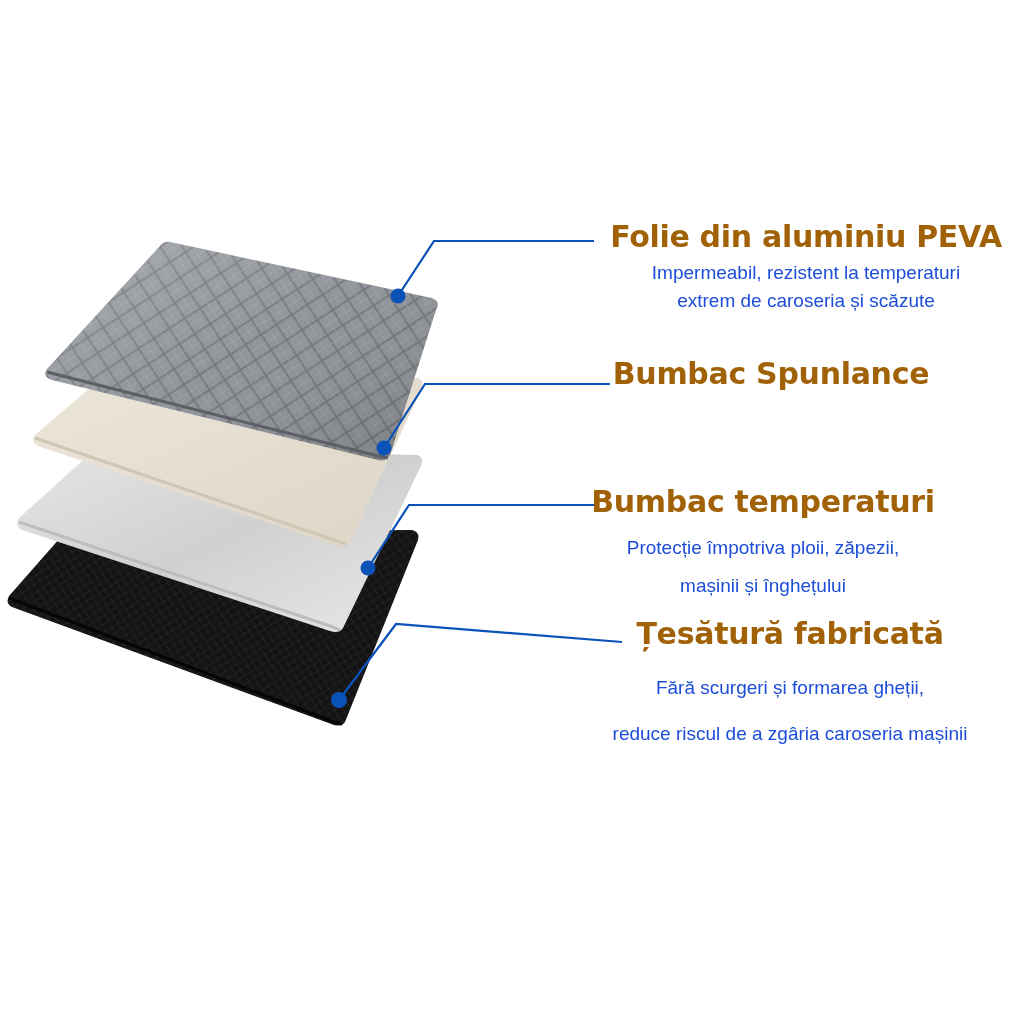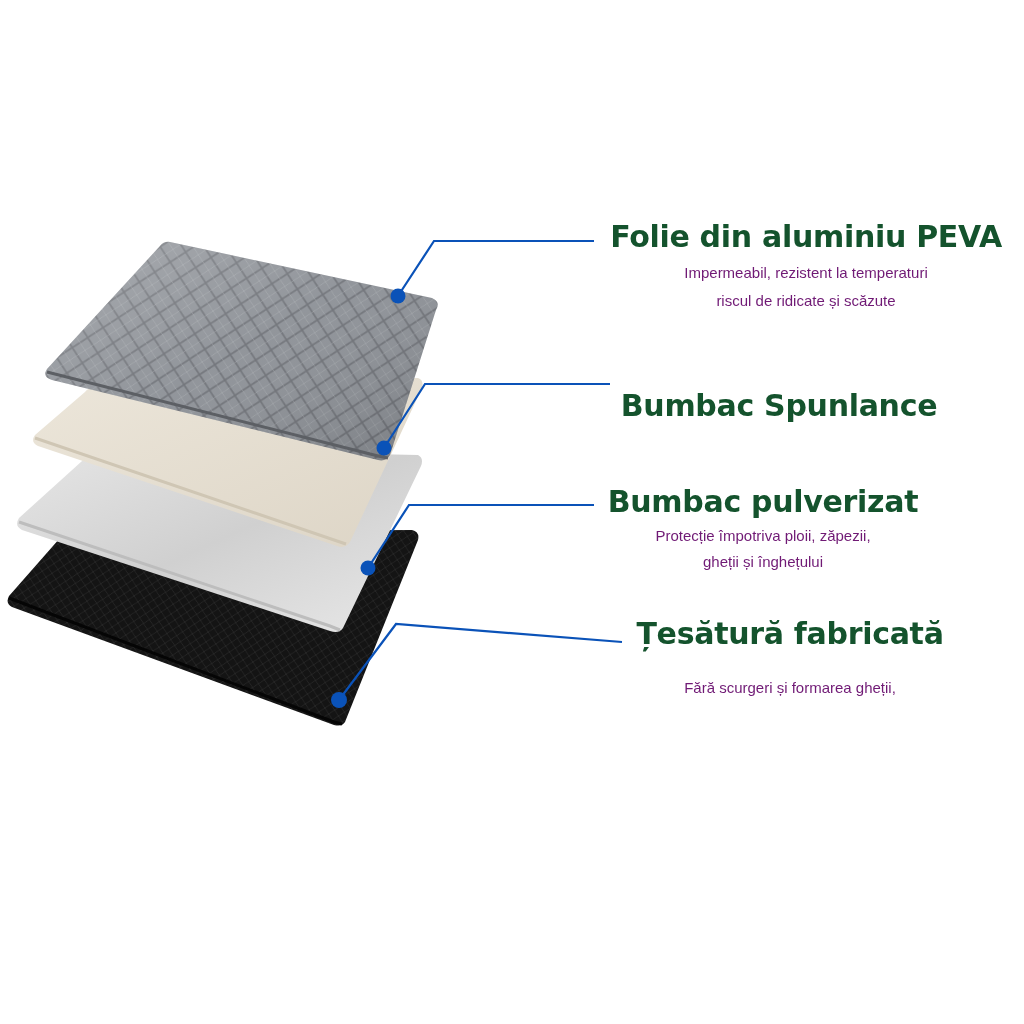--- a/index.html
+++ b/index.html
@@ -28,36 +28,36 @@
       position: absolute;
       text-align: center;
       color: #000;
     }
     .label-title {
       font-family: "DejaVu Sans", sans-serif;
       font-weight: bold;
       font-size: 30px;
       letter-spacing: -0.3px;
       line-height: 43px;
-      color: #14532d;
+      color: #a16207;
       white-space: nowrap;
     }
     .label-desc {
       font-family: "Liberation Sans", sans-serif;
-      font-size: 15px;
+      font-size: 19px;
       line-height: 26px;
-      color: #701a75;
+      color: #1d4ed8;
       white-space: nowrap;
     }
     #lbl-1 { left: 604px; top: 215px; width: 404px; }
     #lbl-1 .label-desc { margin-top: 2px; }
-    #lbl-2 { left: 606px; top: 384px; width: 330px; margin-left: 8px; }
+    #lbl-2 { left: 606px; top: 352px; width: 330px; }
     #lbl-2 .label-desc { margin-top: 2px; }
     #lbl-3 { left: 590px; top: 480px; width: 346px; }
-    #lbl-3 .label-desc { margin-top: 0px; }
+    #lbl-3 .label-desc { margin-top: 12px; }
     #lbl-4 { left: 590px; top: 612px; width: 400px; }
     #lbl-4 .label-desc { margin-top: 20px; }
   </style>
 </head>
 <body>
 
 <div class="stage">
 
   <svg class="layers" viewBox="0 0 1024 1024">
     <defs>
@@ -121,31 +121,32 @@
     </g>
     <g>
       <polyline points="339,700 396,624 622,642" fill="none" stroke="#0a52b8" stroke-width="2.2"></polyline>
       <circle cx="339" cy="700" r="8" fill="#0a52b8"></circle>
     </g>
   </svg>
 
   <div class="label-block" id="lbl-1">
     <div class="label-title">Folie din aluminiu PEVA</div>
     <div class="label-desc">Impermeabil, rezistent la temperaturi</div>
-    <div class="label-desc">riscul de ridicate și scăzute</div>
+    <div class="label-desc">extrem de caroseria și scăzute</div>
   </div>
 
   <div class="label-block" id="lbl-2">
     <div class="label-title">Bumbac Spunlance</div>
   </div>
 
   <div class="label-block" id="lbl-3">
-    <div class="label-title">Bumbac pulverizat</div>
+    <div class="label-title">Bumbac temperaturi</div>
     <div class="label-desc">Protecție împotriva ploii, zăpezii,</div>
-    <div class="label-desc">gheții și înghețului</div>
+    <div class="label-desc">mașinii și înghețului</div>
   </div>
 
   <div class="label-block" id="lbl-4">
     <div class="label-title">Țesătură fabricată</div>
     <div class="label-desc">Fără scurgeri și formarea gheții,</div>
+    <div class="label-desc">reduce riscul de a zgâria caroseria mașinii</div>
   </div>
 
 </div>
 
 </body></html>

